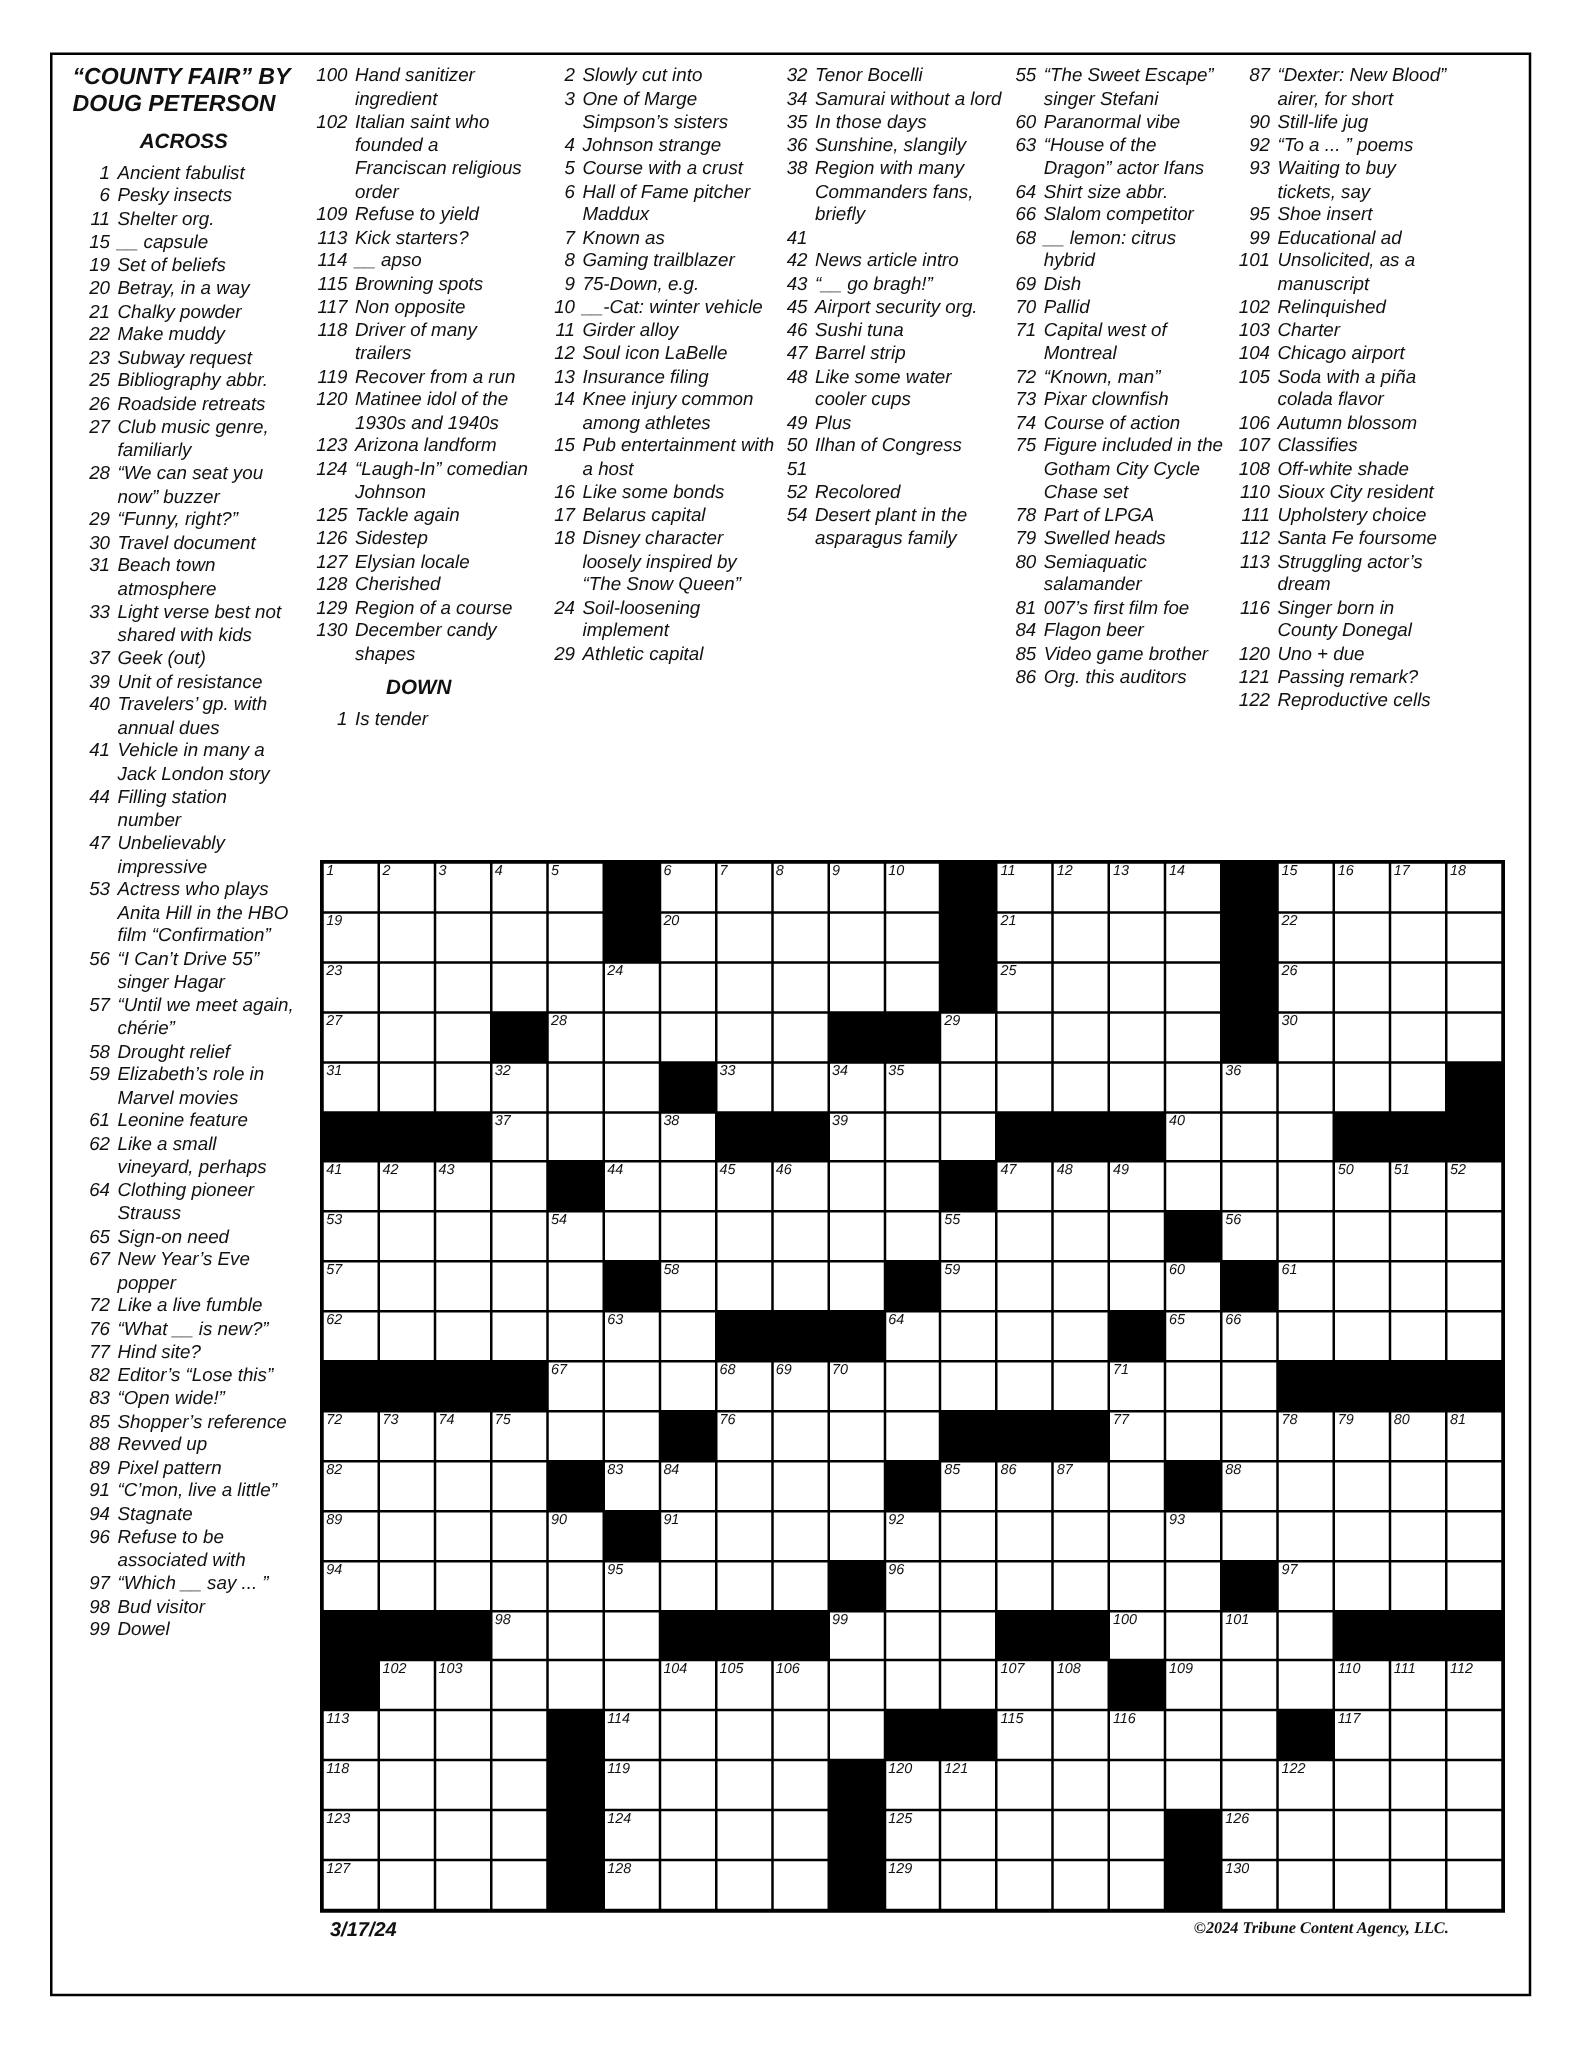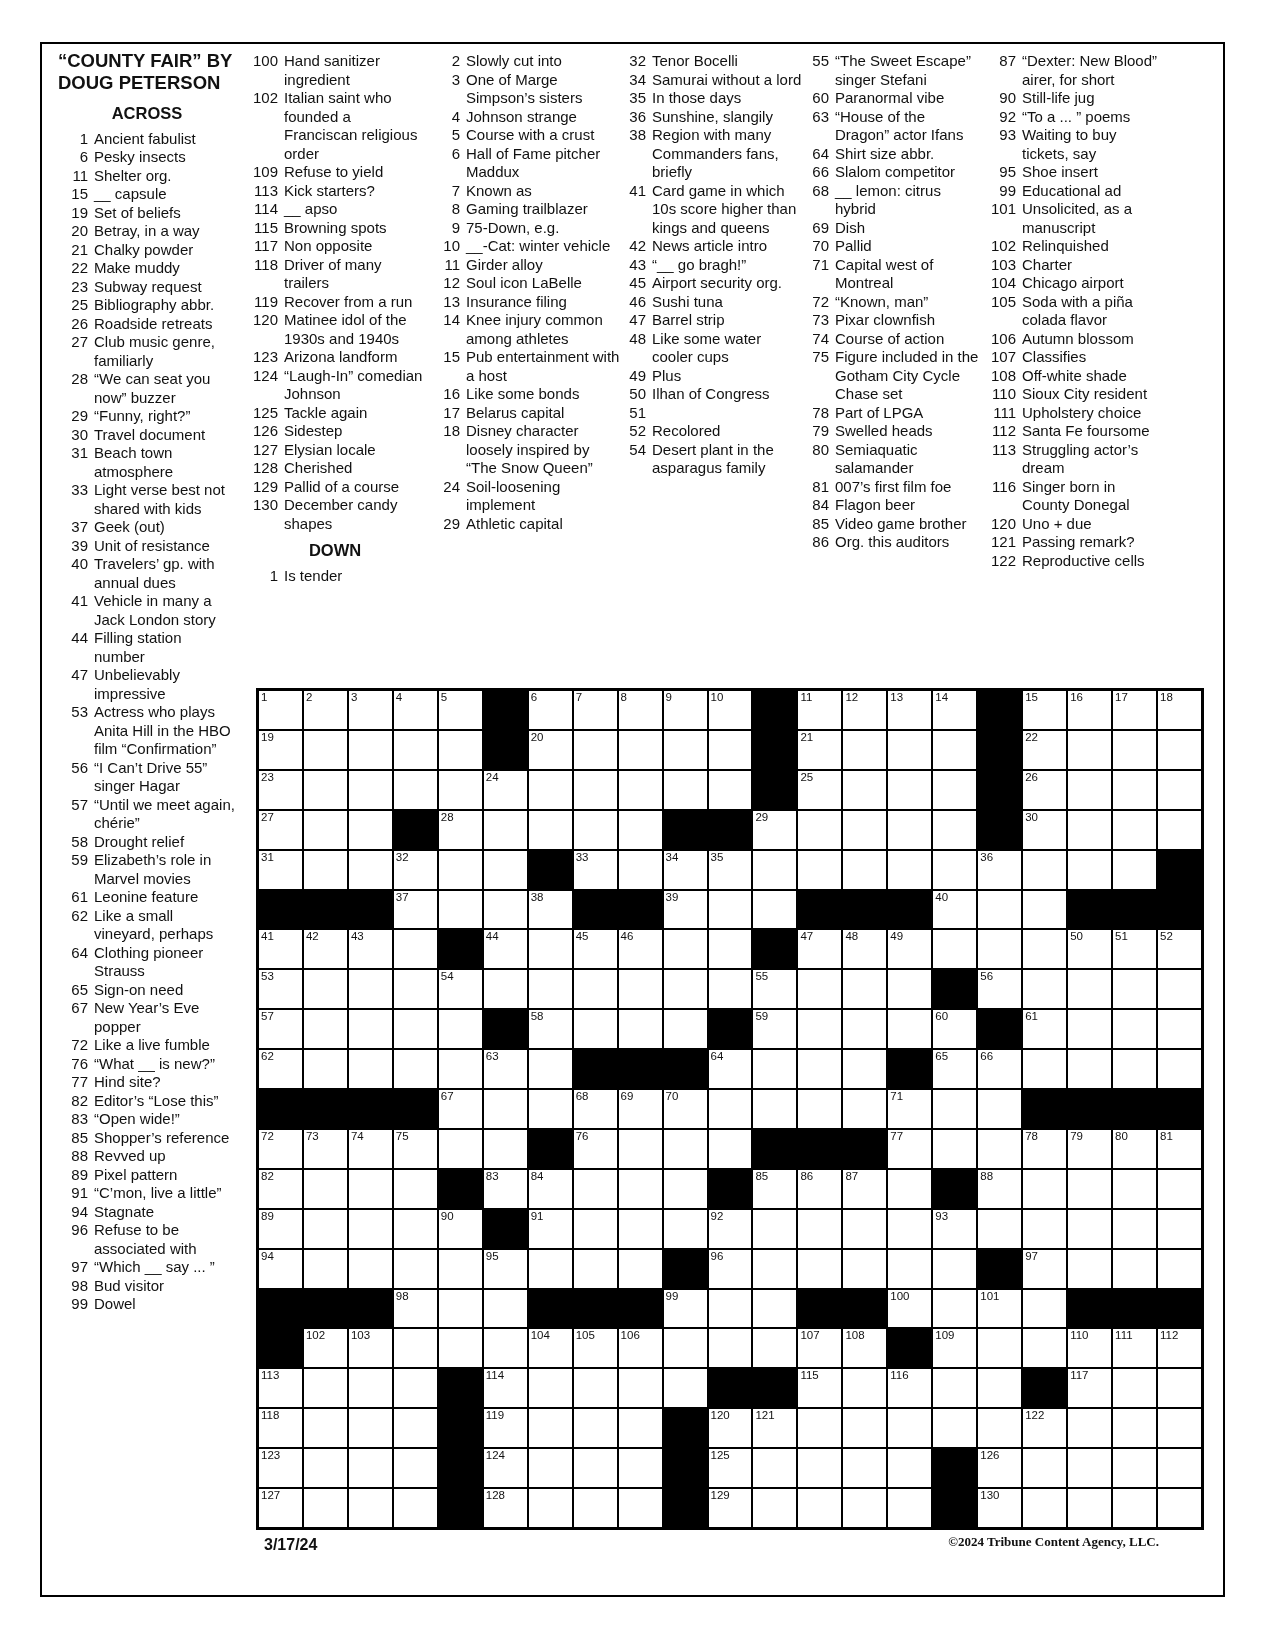--- a/index.html
+++ b/index.html
@@ -1,17 +1,17 @@
 <!DOCTYPE html>
 <html><head>
 <meta charset="utf-8">
 <style>
   html,body{margin:0;padding:0;background:#e8e8e8;}
   .page{position:relative;width:1265px;height:1638px;background:#fff;
-        font-family:"Liberation Sans","DejaVu Sans",sans-serif;color:#111;overflow:hidden;}
+        font-family:"Liberation Sans","DejaVu Sans",sans-serif;color:#111;overflow:hidden;font-style:italic;}
   .frame{position:absolute;left:40px;top:42px;width:1181px;height:1551px;border:2px solid #000;}
   .col{position:absolute;font-size:15px;line-height:18.5px;}
   #col1{left:58px;top:50px;width:178px;}
   #col2{left:246px;top:52px;width:178px;}
   #col3{left:436px;top:52px;width:186px;}
   #col4{left:618px;top:52px;width:186px;}
   #col5{left:801px;top:52px;width:182px;}
   #col6{left:984px;top:52px;width:180px;}
   .title{font-weight:bold;font-size:18.5px;line-height:22px;margin-bottom:10px;}
   .sec{font-weight:bold;font-size:16.5px;text-align:center;margin:8px 0 7px;}
@@ -295,21 +295,21 @@
         <div class="clue">
           <span class="cn">127</span>
           <span class="ct">Elysian locale</span>
         </div>
         <div class="clue">
           <span class="cn">128</span>
           <span class="ct">Cherished</span>
         </div>
         <div class="clue">
           <span class="cn">129</span>
-          <span class="ct">Pallid of a course</span>
+          <span class="ct">Region of a course</span>
         </div>
         <div class="clue">
           <span class="cn">130</span>
           <span class="ct">December candy shapes</span>
         </div>
       </div>
     <div class="sec">DOWN</div>
     <div>
         <div class="clue">
           <span class="cn">1</span>
@@ -416,21 +416,20 @@
         <div class="clue">
           <span class="cn">36</span>
           <span class="ct">Sunshine, slangily</span>
         </div>
         <div class="clue">
           <span class="cn">38</span>
           <span class="ct">Region with many Commanders fans, briefly</span>
         </div>
         <div class="clue">
           <span class="cn">41</span>
-          <span class="ct">Card game in which 10s score higher than kings and queens</span>
         </div>
         <div class="clue">
           <span class="cn">42</span>
           <span class="ct">News article intro</span>
         </div>
         <div class="clue">
           <span class="cn">43</span>
           <span class="ct">“__ go bragh!”</span>
         </div>
         <div class="clue">

